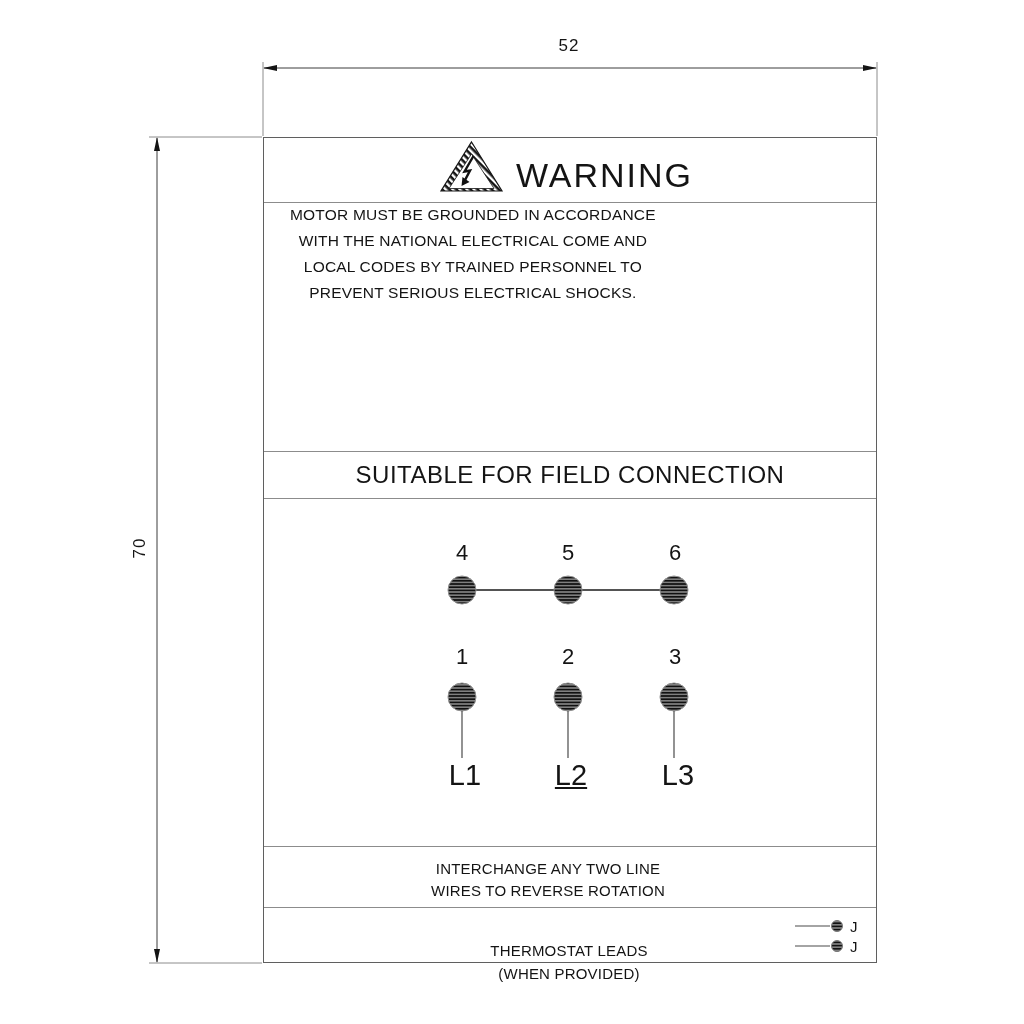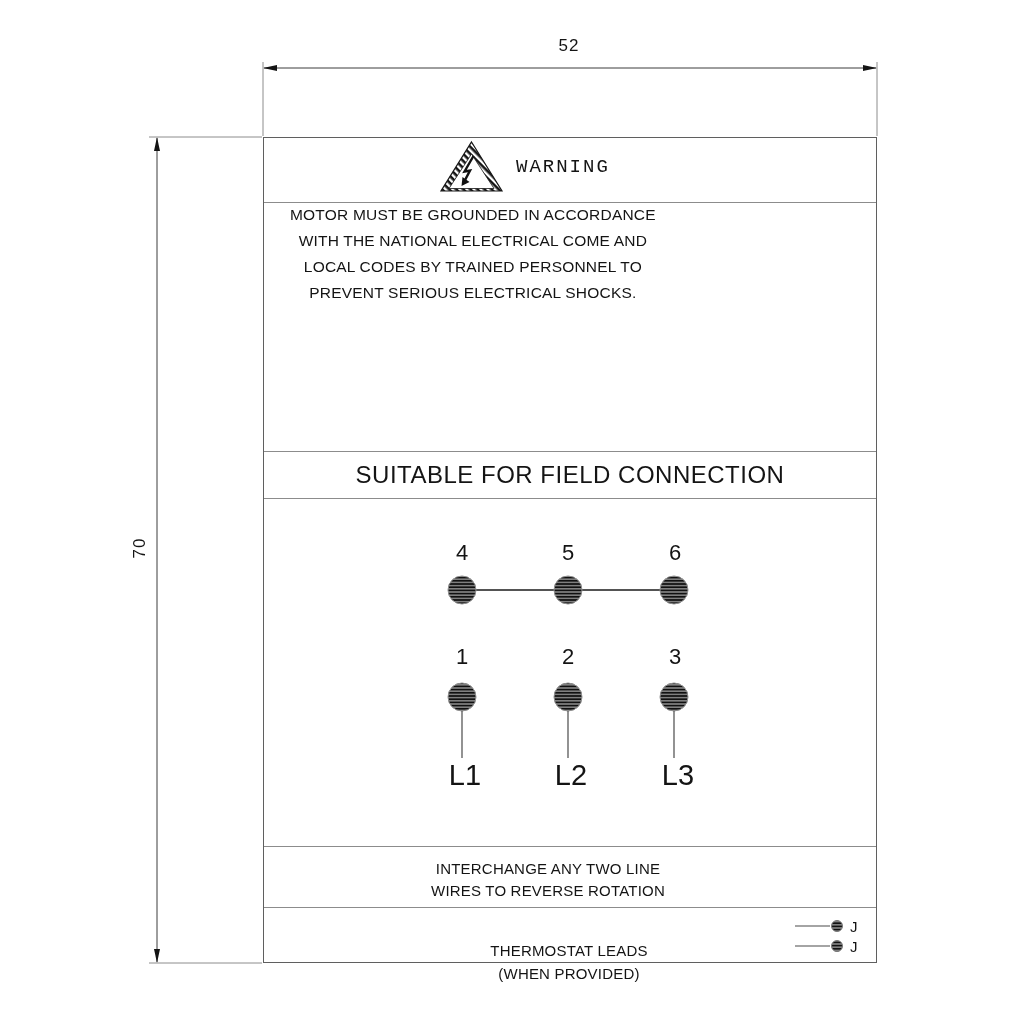--- a/index.html
+++ b/index.html
@@ -21,21 +21,21 @@
   .sec-suitable{height:47px;display:flex;align-items:center;justify-content:center;}
   .sec-diagram{height:348px;}
   .sec-interchange{height:61px;}
   .sec-thermostat{height:55px;}
 
   .txt{position:absolute;white-space:nowrap;}
   .dim-label{font-size:17px;letter-spacing:1px;}
   .dim-h-label{left:569px;top:36px;transform:translateX(-50%);}
   .dim-v-label{left:140px;top:548px;transform:translate(-50%,-50%) rotate(-90deg);}
 
-  .warning-title{left:516px;top:156px;font-size:19px;letter-spacing:2px;font-family:Liberation Mono, monospace;}
+  .warning-title{left:516px;top:156px;font-size:34px;letter-spacing:2px;}
 
   .body-para{position:absolute;left:290px;font-size:15.5px;line-height:26px;letter-spacing:0.2px;}
   .body-para div{white-space:nowrap;}
   .para-1{top:202px;text-align:center;}
   .para-2{top:329px;}
 
   .banner-text{font-size:24px;letter-spacing:0.5px;white-space:nowrap;}
 
   .term-label{font-size:22px;line-height:22px;transform:translateX(-50%);}
   .lead-label{font-size:29px;line-height:22px;transform:translateX(-50%);}
@@ -130,21 +130,21 @@
   </div>
 
   <div class="txt term-label" style="left:462px;top:542px;">4</div>
   <div class="txt term-label" style="left:568px;top:542px;">5</div>
   <div class="txt term-label" style="left:675px;top:542px;">6</div>
   <div class="txt term-label" style="left:462px;top:646px;">1</div>
   <div class="txt term-label" style="left:568px;top:646px;">2</div>
   <div class="txt term-label" style="left:675px;top:646px;">3</div>
 
   <div class="txt lead-label" style="left:465px;top:764px;">L1</div>
-  <div class="txt lead-label" style="left:571px;top:764px;">L2</div>
+  <div class="txt lead-label" style="left:571px;top:764px;text-decoration:underline;">L2</div>
   <div class="txt lead-label" style="left:678px;top:764px;">L3</div>
 
   <div class="note-block interchange-block">
     <div>INTERCHANGE ANY TWO LINE</div>
     <div>WIRES TO REVERSE ROTATION</div>
   </div>
 
   <div class="note-block thermostat-block">
     <div>THERMOSTAT LEADS</div>
     <div>(WHEN PROVIDED)</div>

